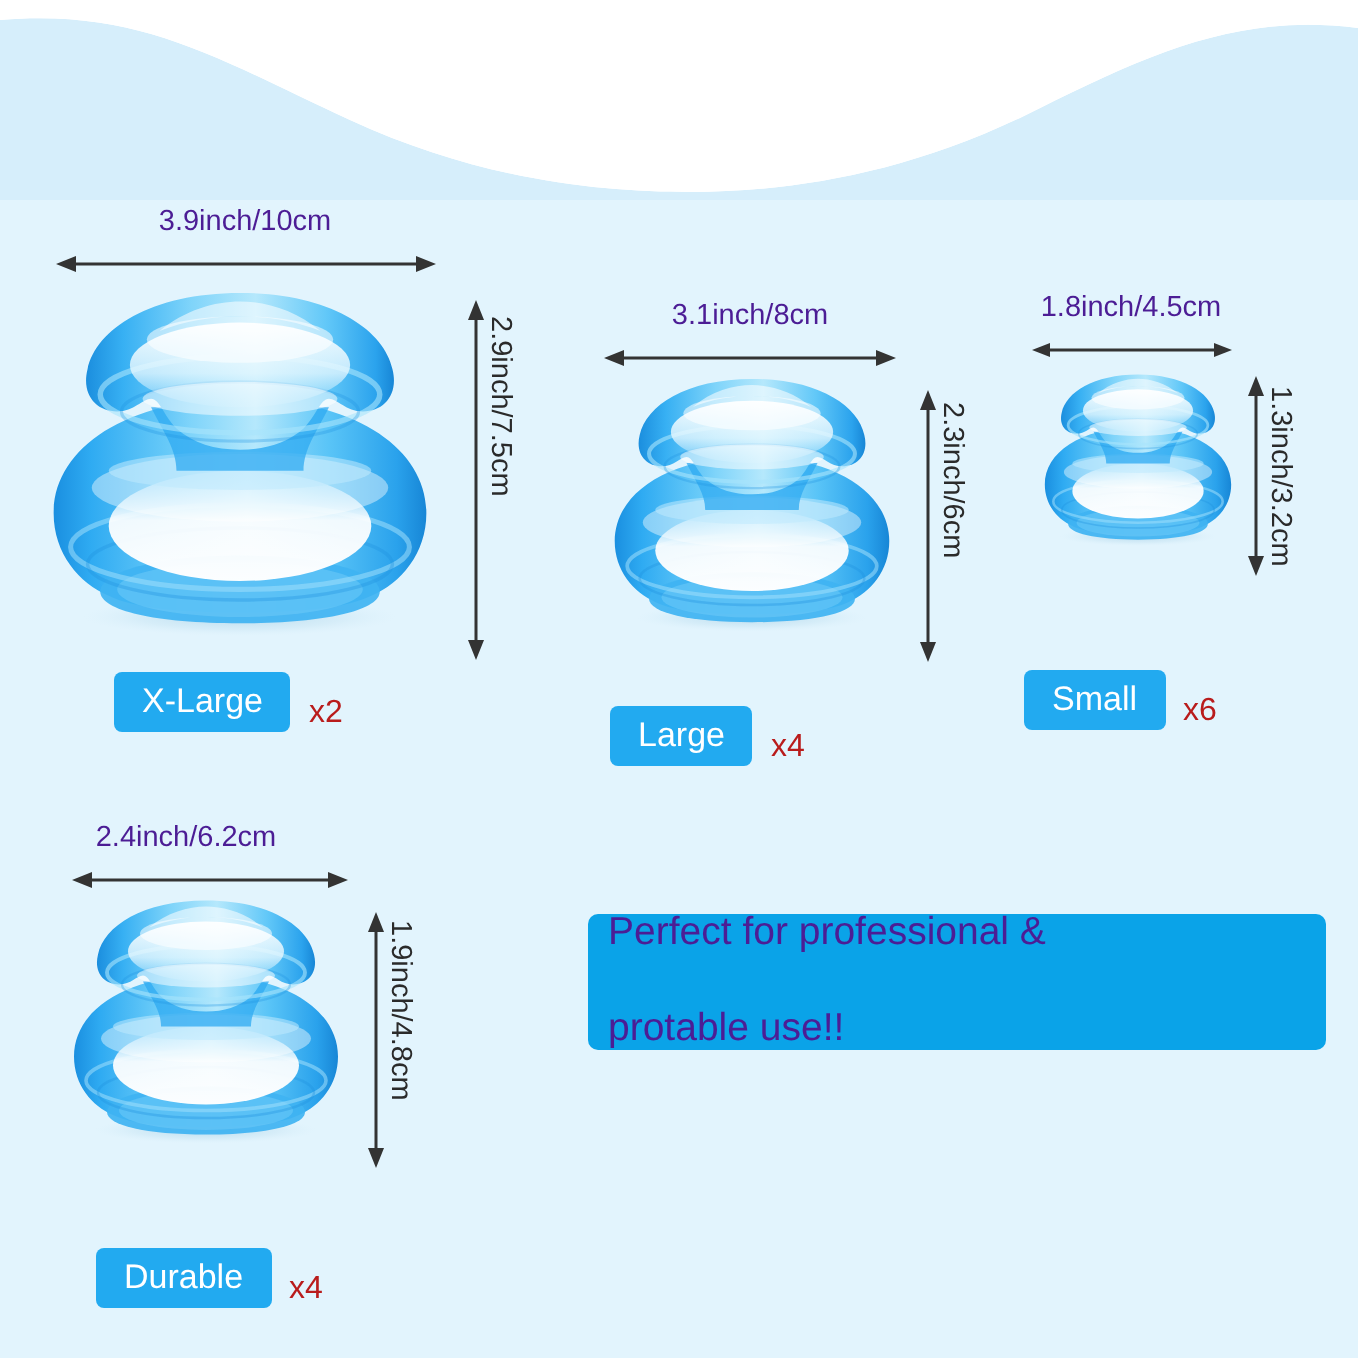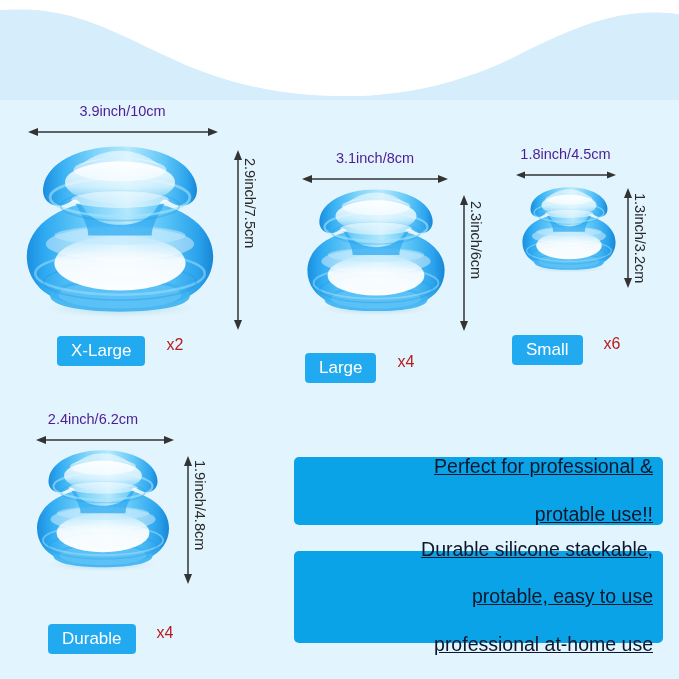--- a/index.html
+++ b/index.html
@@ -42,21 +42,21 @@
     position:absolute;
     font-size:14.5px;
     color:#2a2a2a;
     white-space:nowrap;
     transform:rotate(90deg);
     transform-origin:left top;
   }
   .arrow-h,.arrow-v{position:absolute;}
 
   
-  .badge-row{position:absolute;display:flex;align-items:flex-start;gap:12px;}
+  .badge-row{position:absolute;display:flex;align-items:flex-end;}
   .badge{
     background:#22aaf0;
     color:#ffffff;
     border-radius:4px;
     font-size:17px;
     text-align:center;
     line-height:1;
     padding:6px 14px 7px 14px;
     white-space:nowrap;
   }
@@ -65,30 +65,29 @@
     font-size:16px;
     margin-left:9px;
     white-space:nowrap;
   }
 
   
   .infobox{
     position:absolute;
     background:#0aa3e8;
     border-radius:5px;
-    color:#0f172a;
+    color:#4c1d95;
     font-size:19.5px;
     line-height:1.22;
-    text-align:right;
+    text-align:left;
     display:flex;
     align-items:center;
     justify-content:center;
     padding:0 10px;
     box-sizing:border-box;
-    text-decoration:underline;
   }
   .infobox span{display:block;width:100%;}
 </style>
 </head>
 <body>
 
 <div id="page">
 
   <svg class="header-wave" viewBox="0 0 679 100" preserveAspectRatio="none">
     <rect x="0" y="0" width="679" height="100" fill="#d6eefb"></rect>
@@ -298,21 +297,14 @@
     </div>
   </div>
 
   <div class="infobox" style="left:294px;top:457px;width:369px;height:68px;">
     <span>
       <span>Perfect for professional &amp;</span><br>
       <span>protable use!!</span>
     </span>
   </div>
 
-  <div class="infobox" style="left:294px;top:551px;width:369px;height:92px;">
-    <span>
-      <span>Durable silicone stackable,</span><br>
-      <span>protable, easy to use</span><br>
-      <span>professional at-home use</span>
-    </span>
-  </div>
 
 </div>
 
 </body></html>

